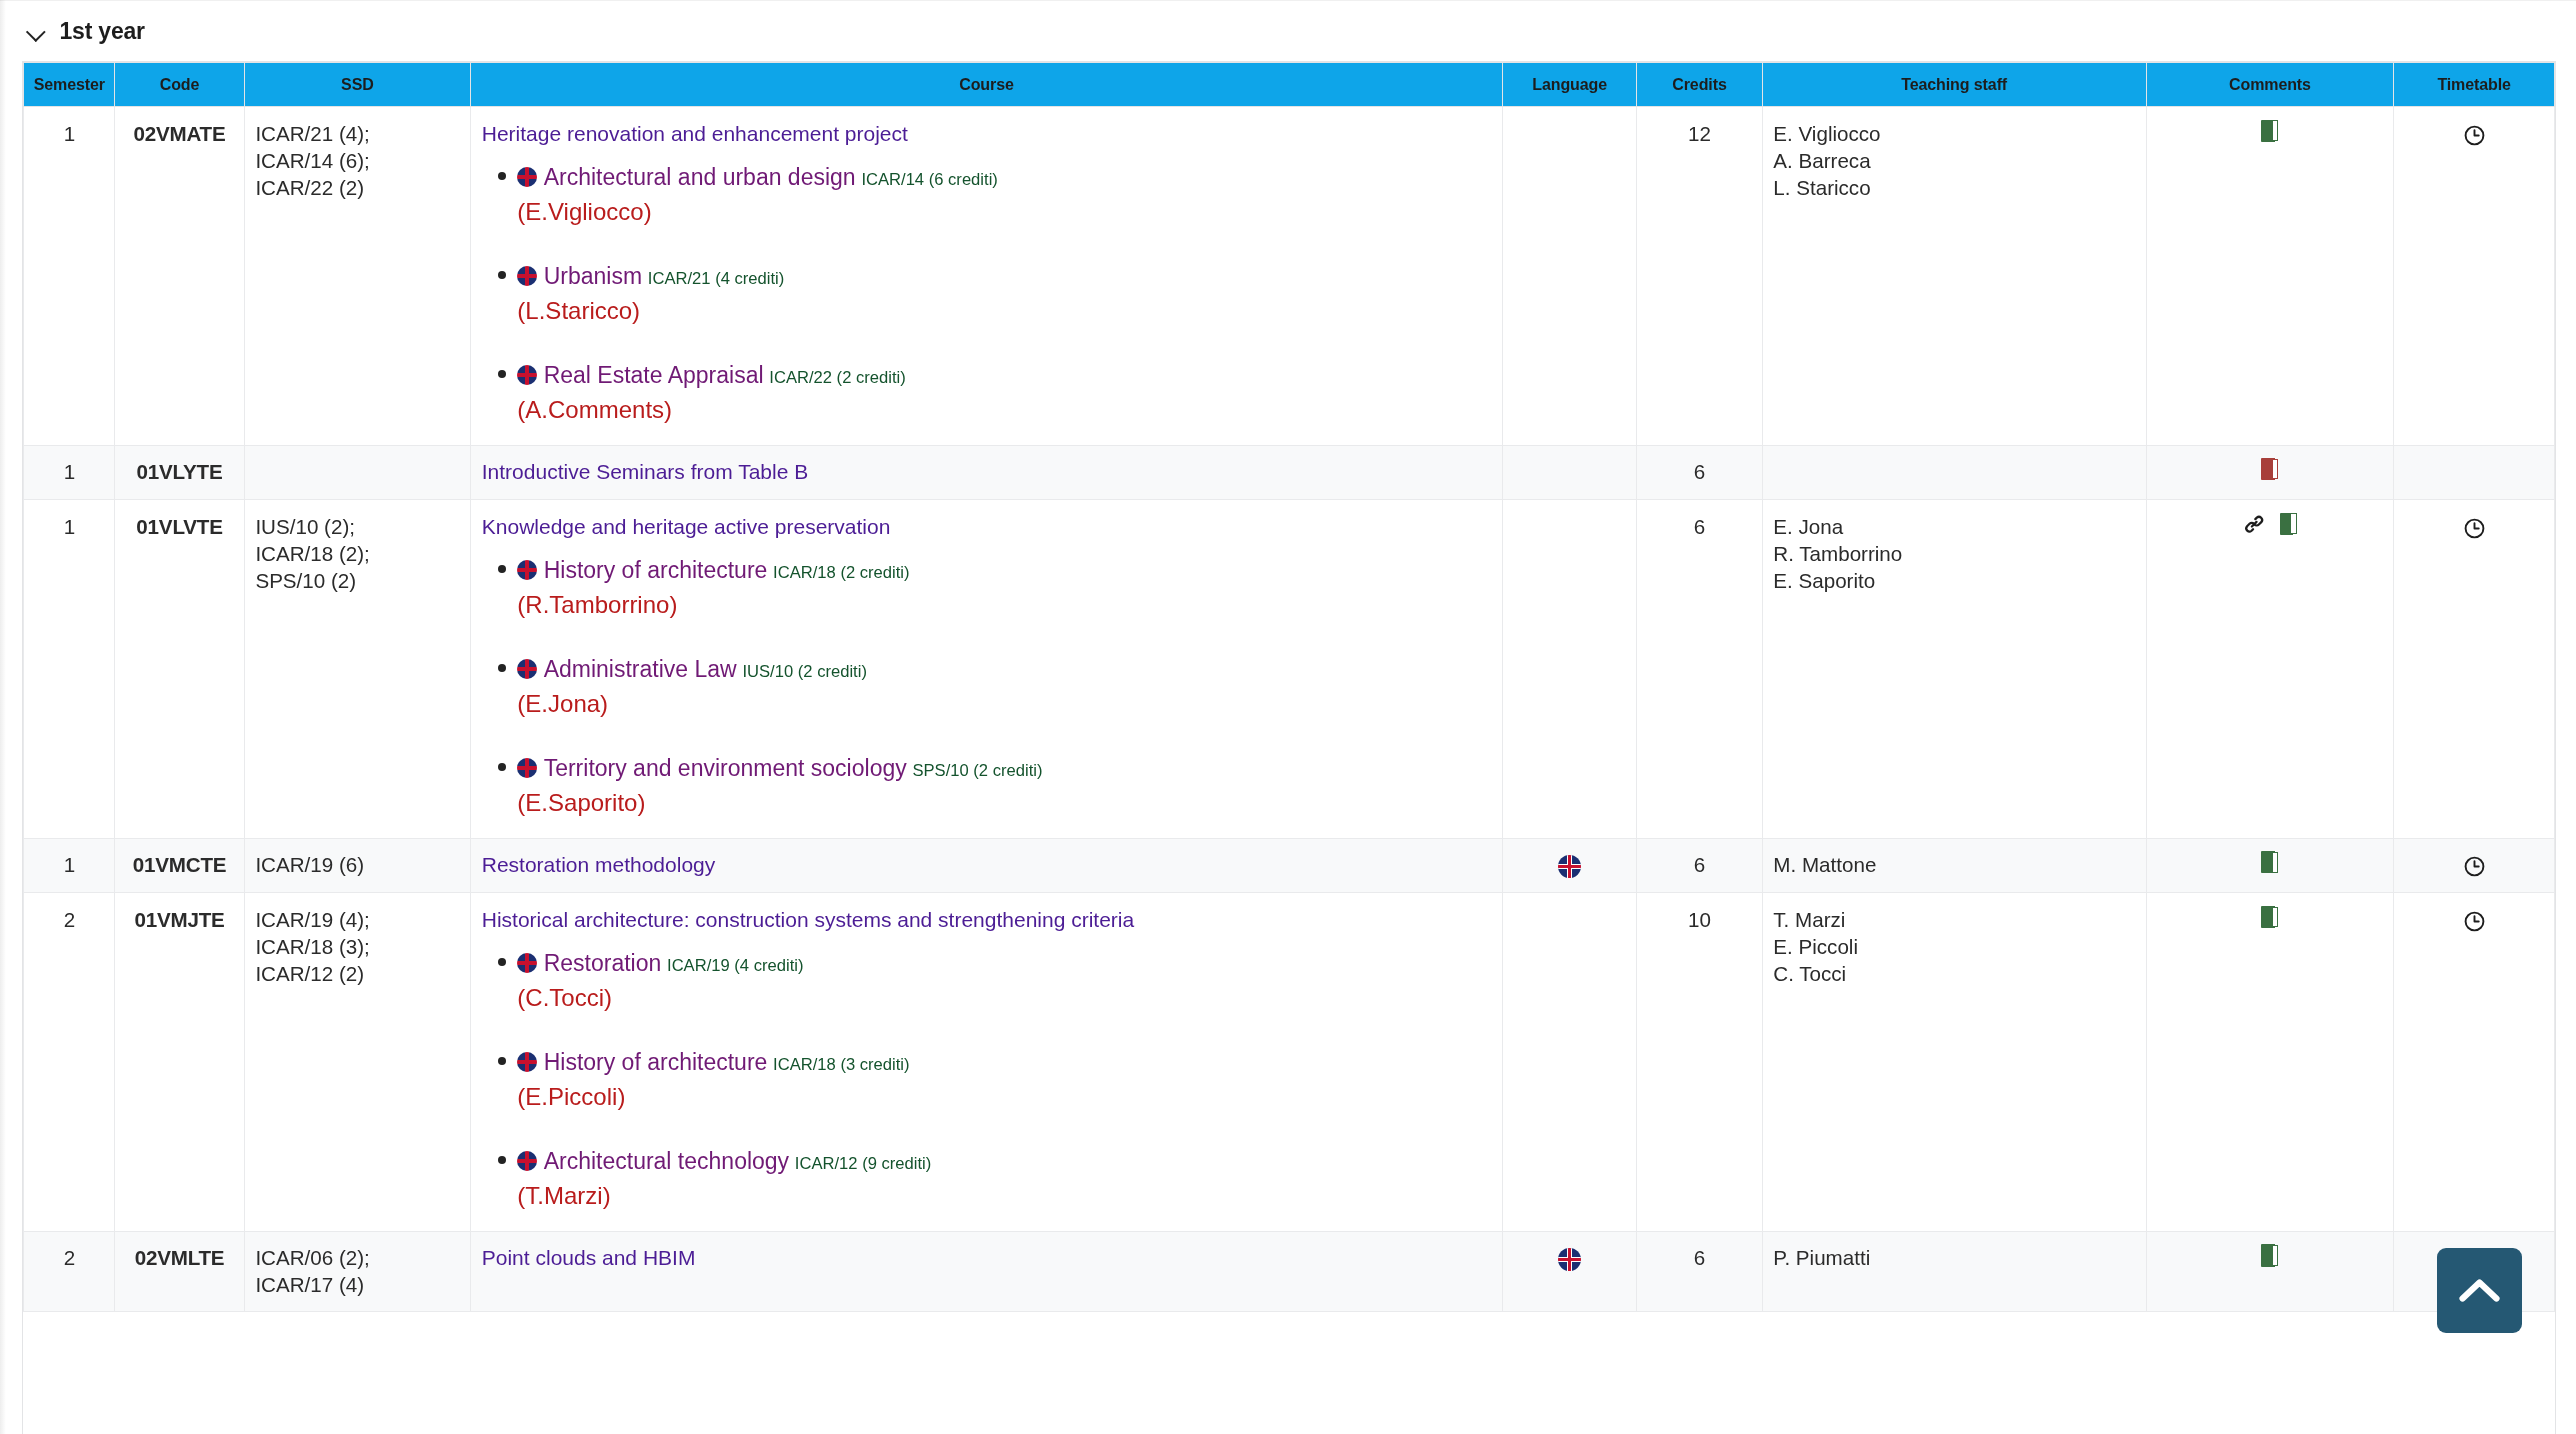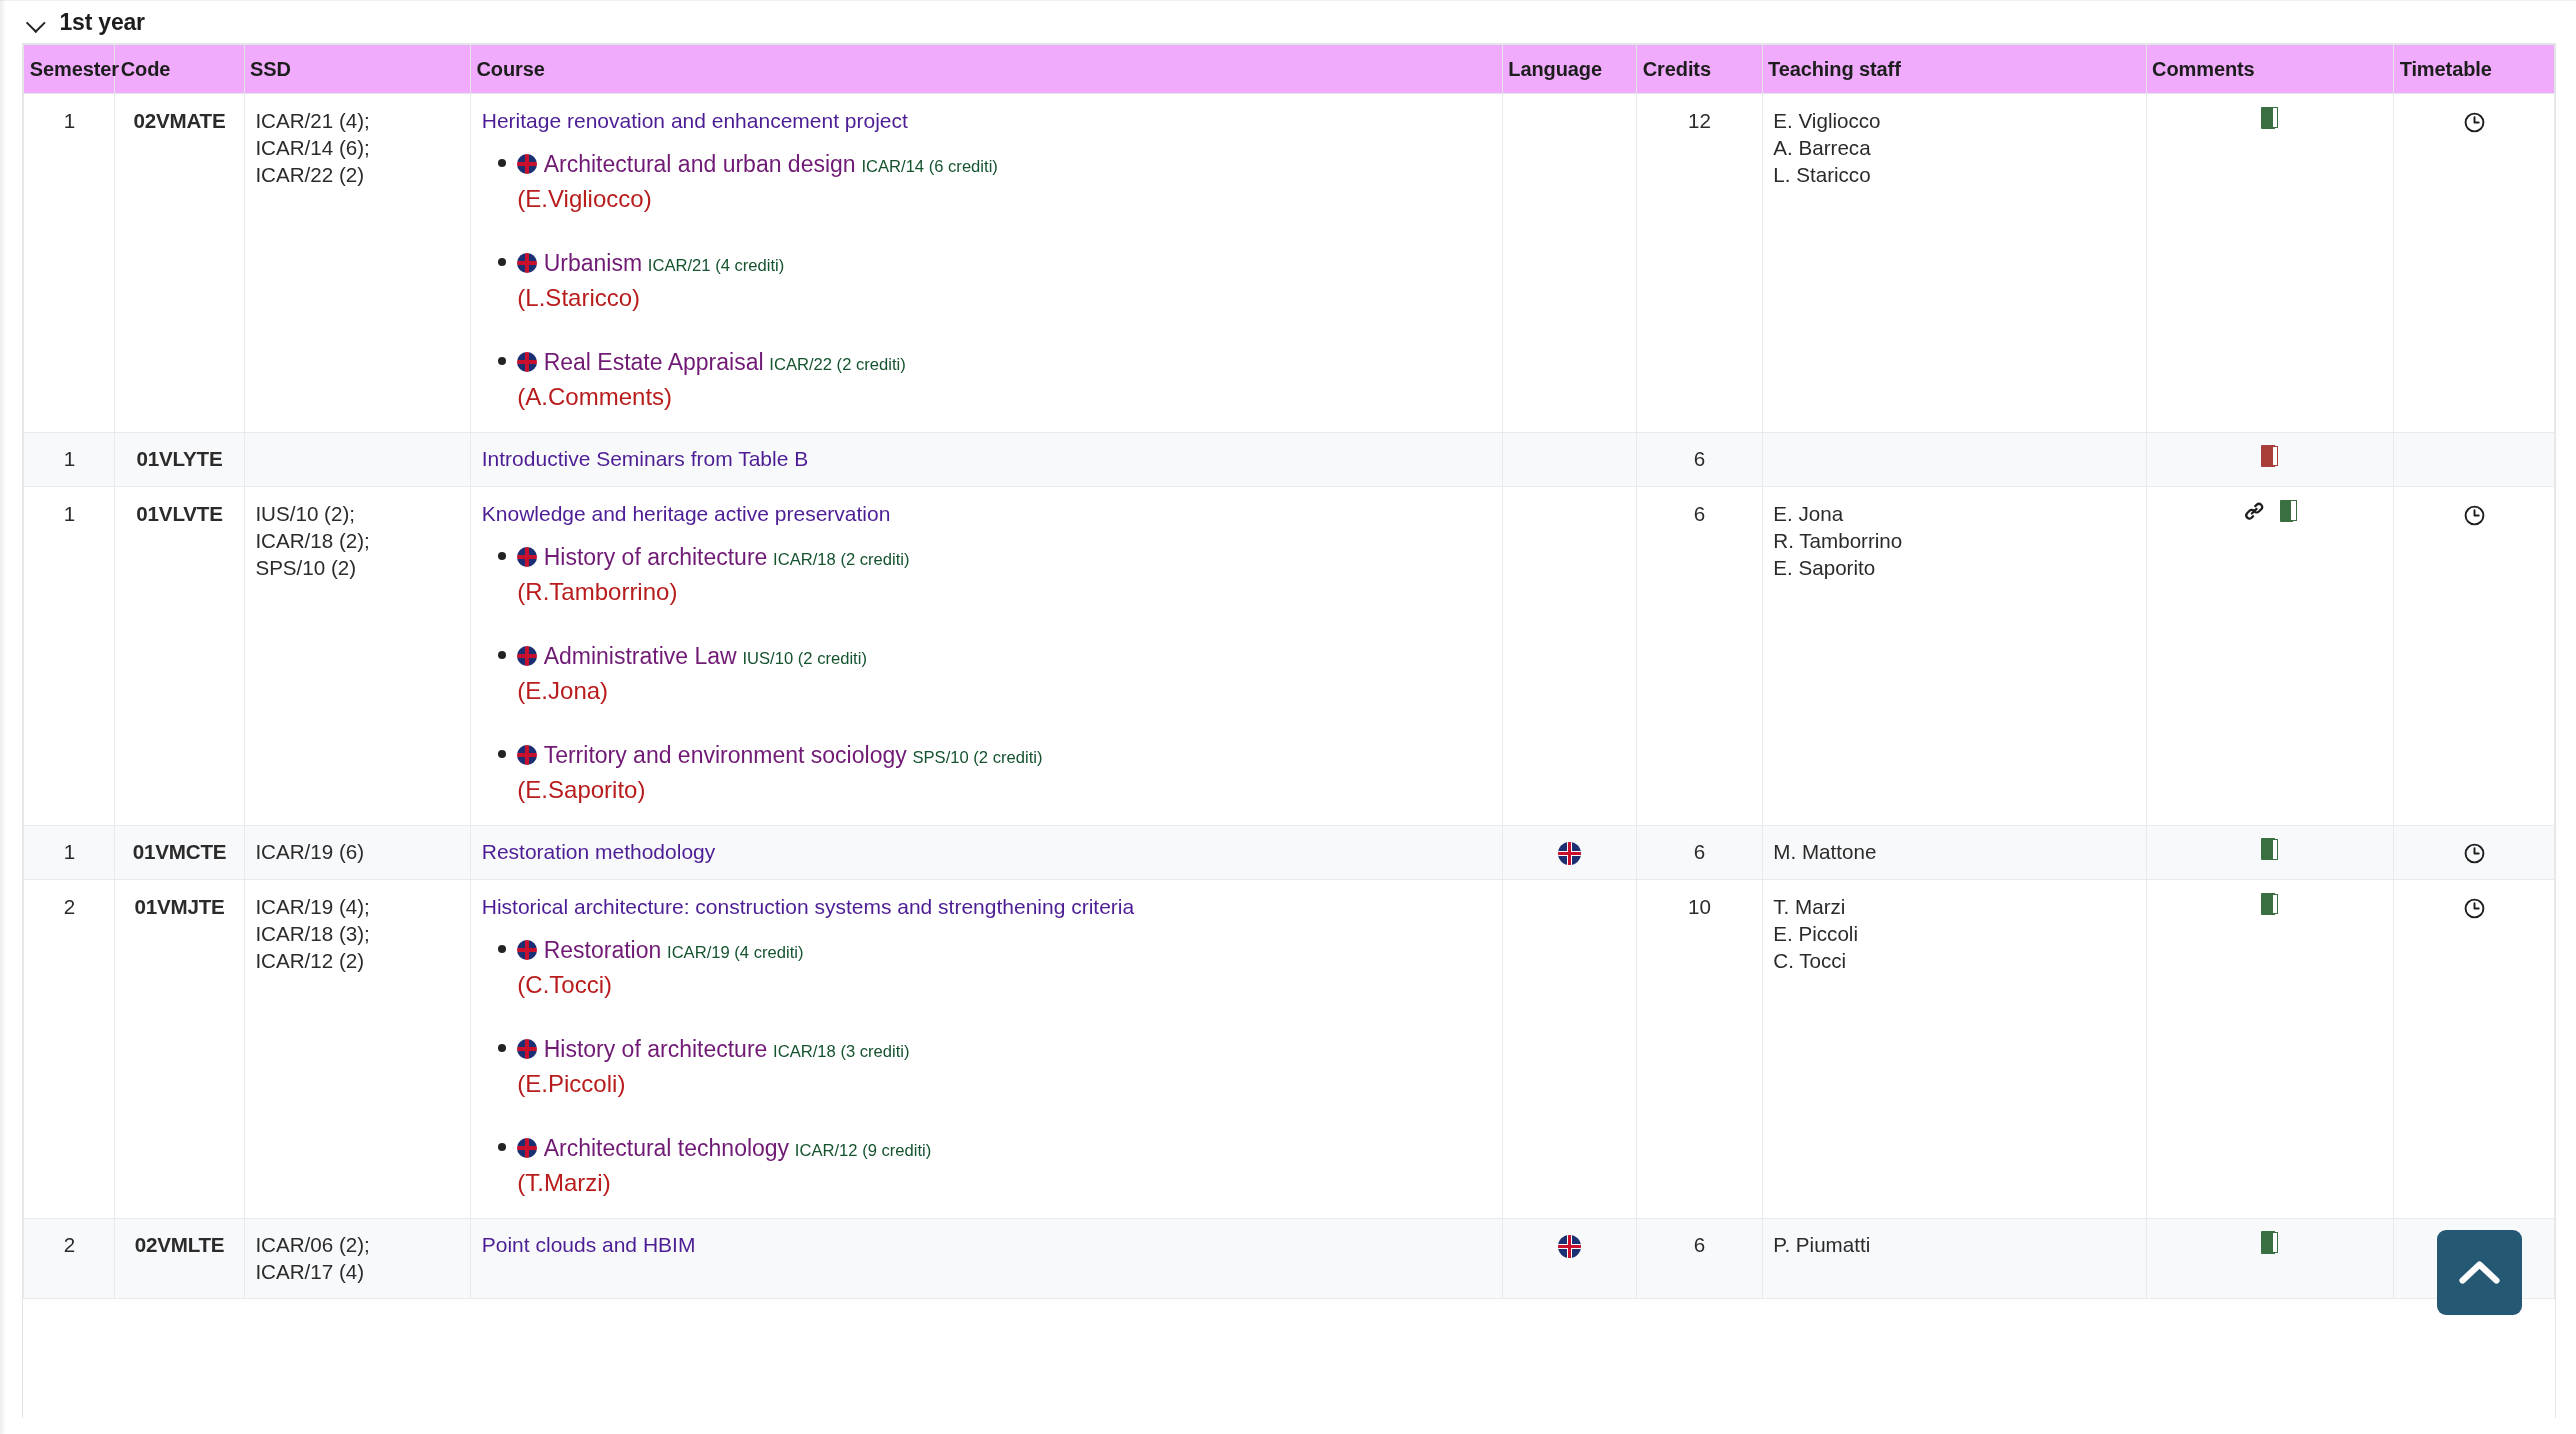--- a/index.html
+++ b/index.html
@@ -22,21 +22,21 @@
   }
 
   
   .year-header {
     display: flex;
     align-items: center;
     gap: 12.5px;
     padding: 10.7px 0 9px 27px;
     background: #ffffff;
     border-top: 1.8px solid #f0f0f0;
-    height: 43px;
+    height: 61px;
   }
   .chev-down {
     display: inline-block;
     width: 20px; height: 20px;
     position: relative;
     flex: 0 0 auto;
   }
   .chev-down::before {
     content: "";
     position: absolute;
@@ -64,25 +64,25 @@
     overflow: hidden;
     height: 1375px;
   }
   table.plan {
     border-collapse: collapse;
     width: 100%;
     table-layout: fixed;
     font-size: 20.6px;
   }
   table.plan thead th {
-    background: #f0abfc;
+    background: #0ea5e9;
     font-weight: bold;
-    font-size: 20px;
+    font-size: 16px;
     color: #1d1d1d;
-    text-align: left;
+    text-align: center;
     padding: 12.5px 5.4px;
     border: 0.9px solid #e3e4e6;
     letter-spacing: -0.1px;
     white-space: nowrap;
   }
   table.plan tbody td {
     border: 0.9px solid #e9eaec;
     padding: 12.5px 10.7px;
     vertical-align: top;
     color: #2b2b2b;

